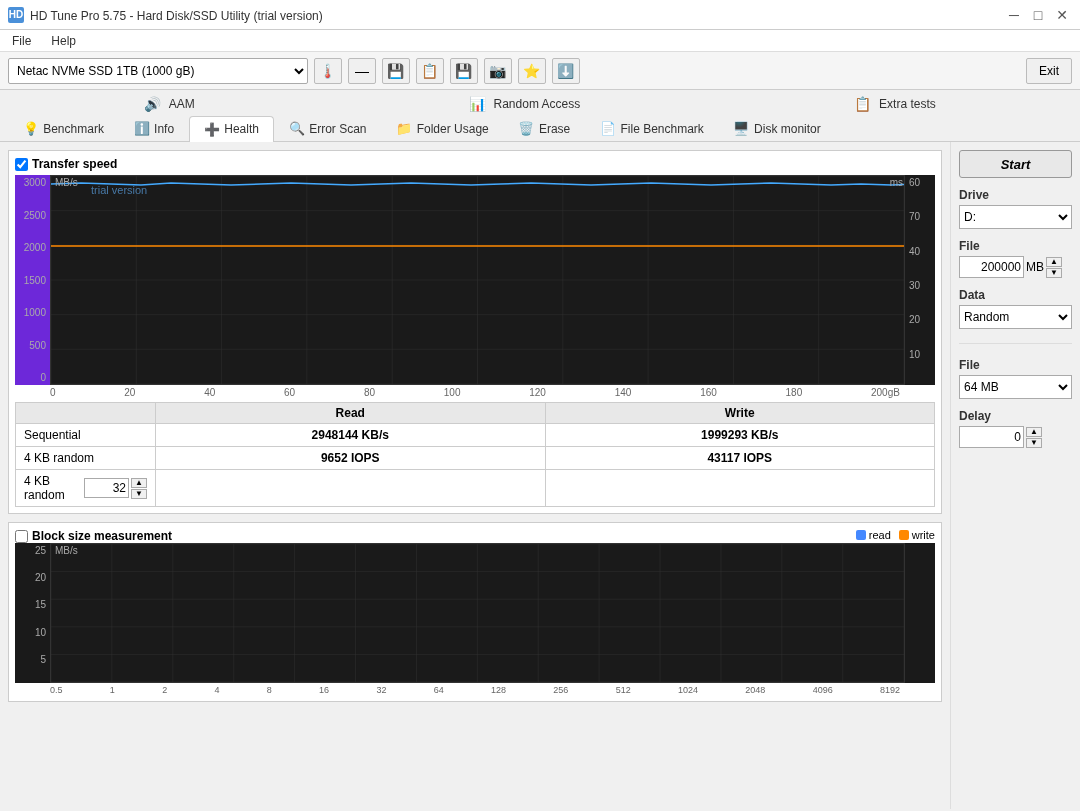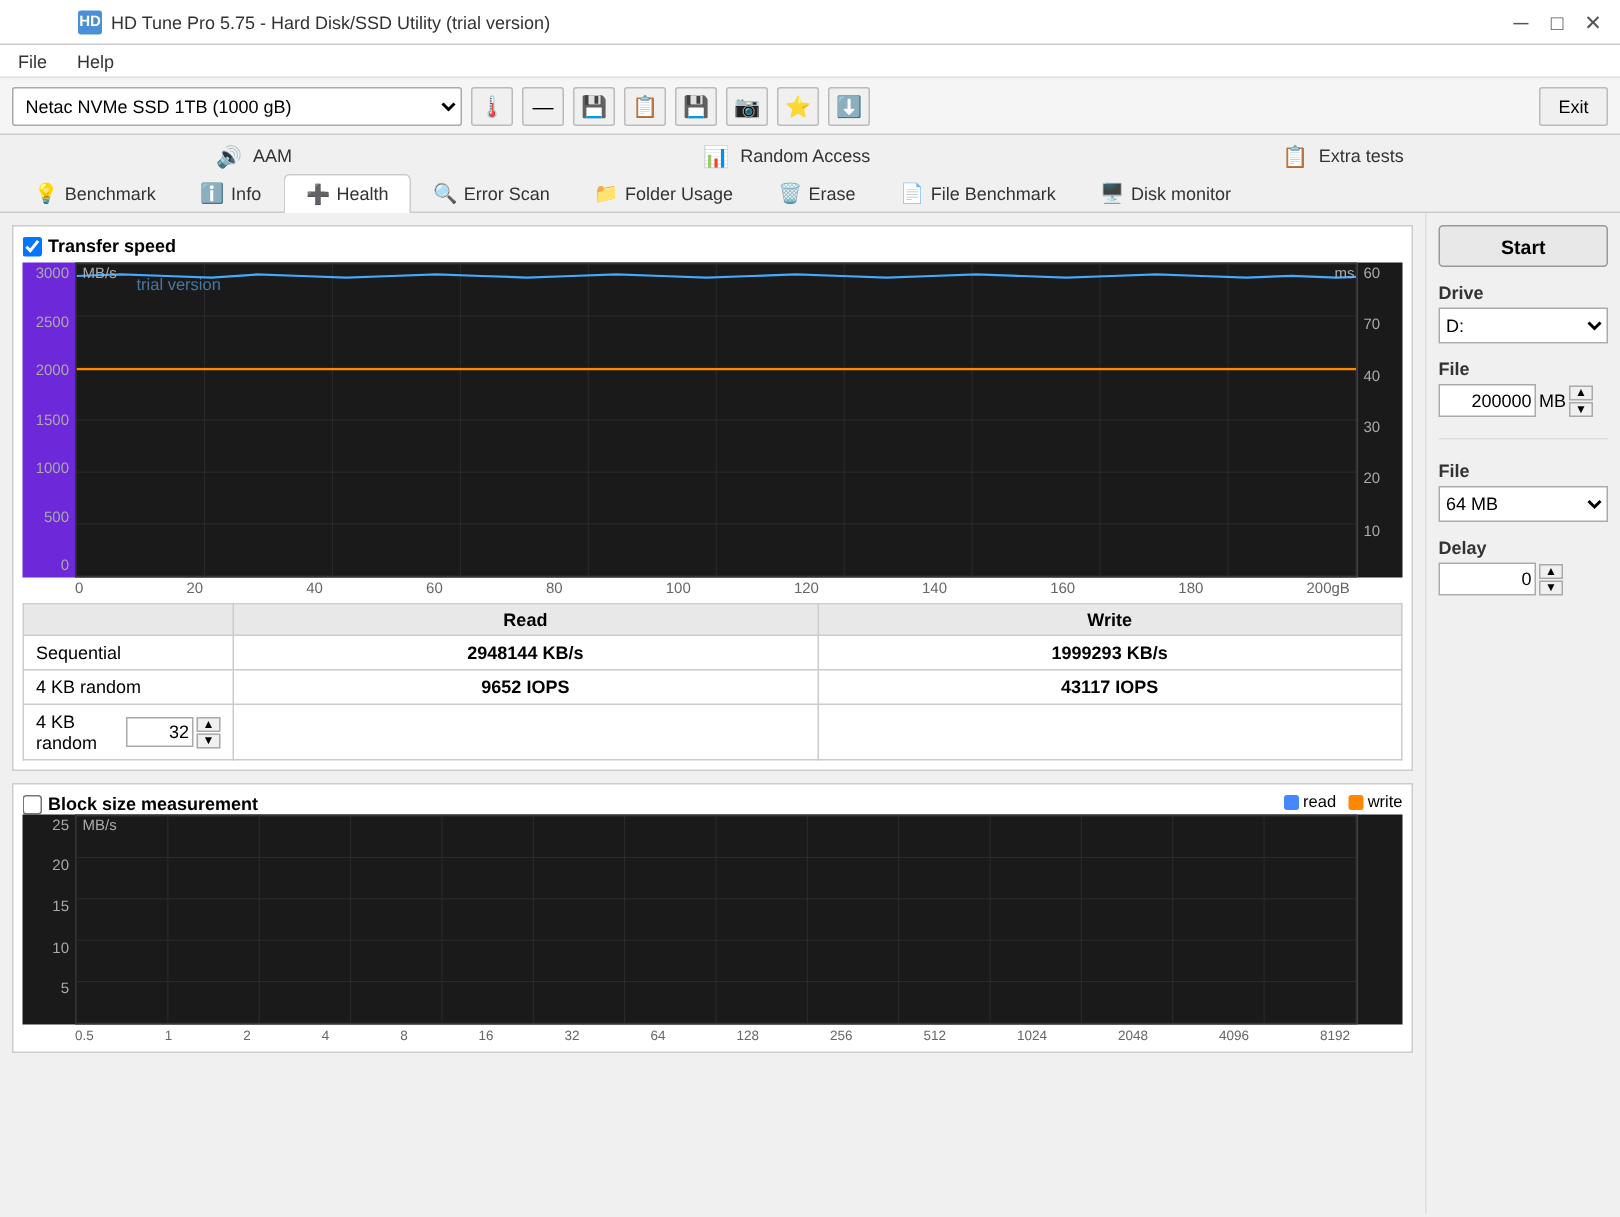--- a/index.html
+++ b/index.html
@@ -17,23 +17,22 @@
       background: #ffffff;
       border-bottom: 1px solid #ccc;
       display: flex;
       align-items: center;
       justify-content: space-between;
       padding: 0 8px;
       height: 30px;
     }
     .title-bar-left {
       display: flex;
-      align-items: center;
+      align-items: flex-end;
       gap: 6px;
-      margin-left: 44px;
     }
     .title-bar-icon {
       width: 16px;
       height: 16px;
       background: #4a90d9;
       border-radius: 2px;
       display: flex; align-items: center; justify-content: center;
       color: white; font-size: 10px; font-weight: bold;
     }
     .title-bar-title { font-size: 12px; color: #333; }
@@ -253,20 +252,21 @@
     
     .start-btn {
       width: 100%;
       height: 28px;
       background: #e8e8e8;
       border: 1px solid #999;
       cursor: pointer;
       font-size: 13px;
       font-weight: bold;
       border-radius: 3px;
+      font-style: italic;
     }
 
     .control-label {
       font-size: 12px;
       font-weight: bold;
       color: #333;
       margin-bottom: 3px;
     }
     .control-select {
       width: 100%;
@@ -642,20 +642,27 @@
       <div class="file-input-row">
         <input type="text" class="file-field" value="200000" style="">
         <span class="file-unit">MB</span>
         <div class="spinner-btn">
           <button class="spin-up">▲</button>
           <button class="spin-down">▼</button>
         </div>
       </div>
     </div>
 
+    <div>
+      <div class="control-label">Data</div>
+      <select class="control-select">
+        <option>Random</option>
+        <option>Sequential</option>
+      </select>
+    </div>
 
     <div class="divider"></div>
 
     <div>
       <div class="control-label">File</div>
       <select class="control-select">
         <option>64 MB</option>
         <option>128 MB</option>
         <option>256 MB</option>
       </select>

